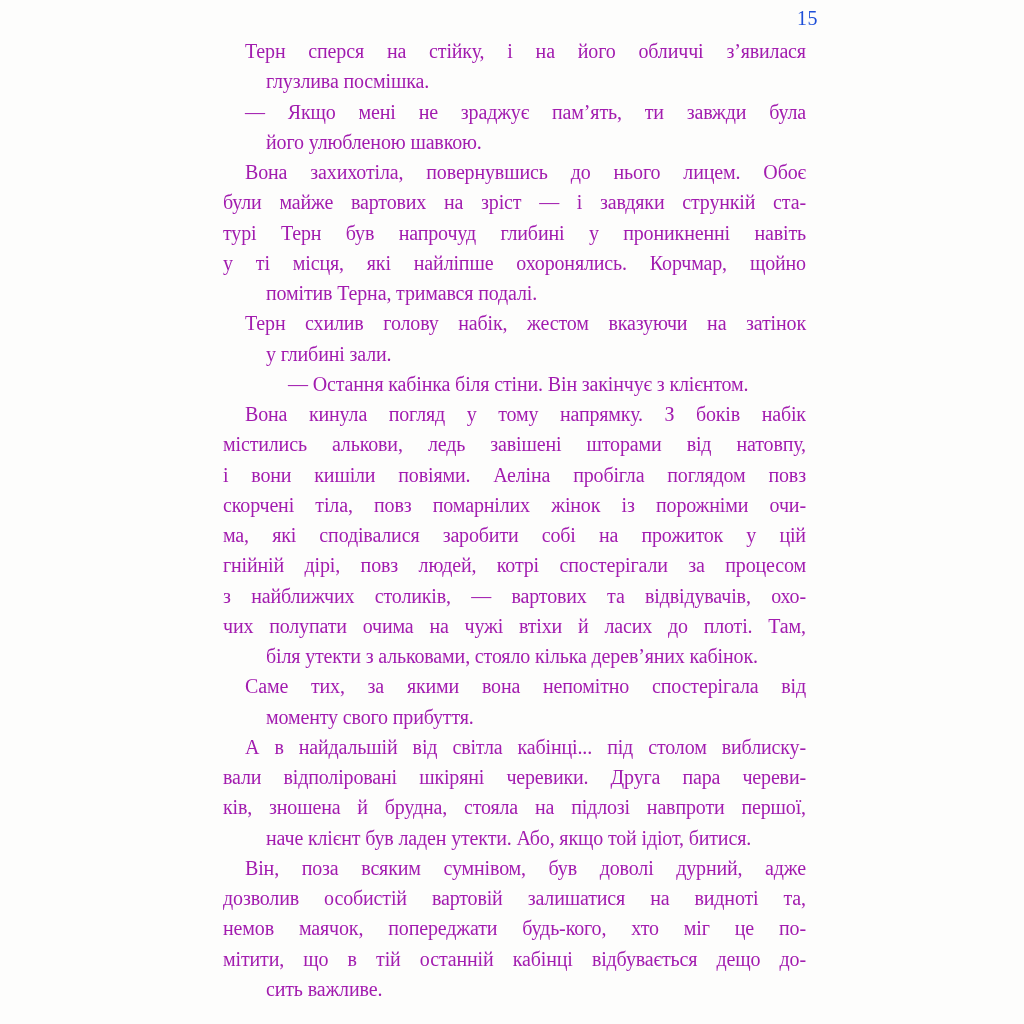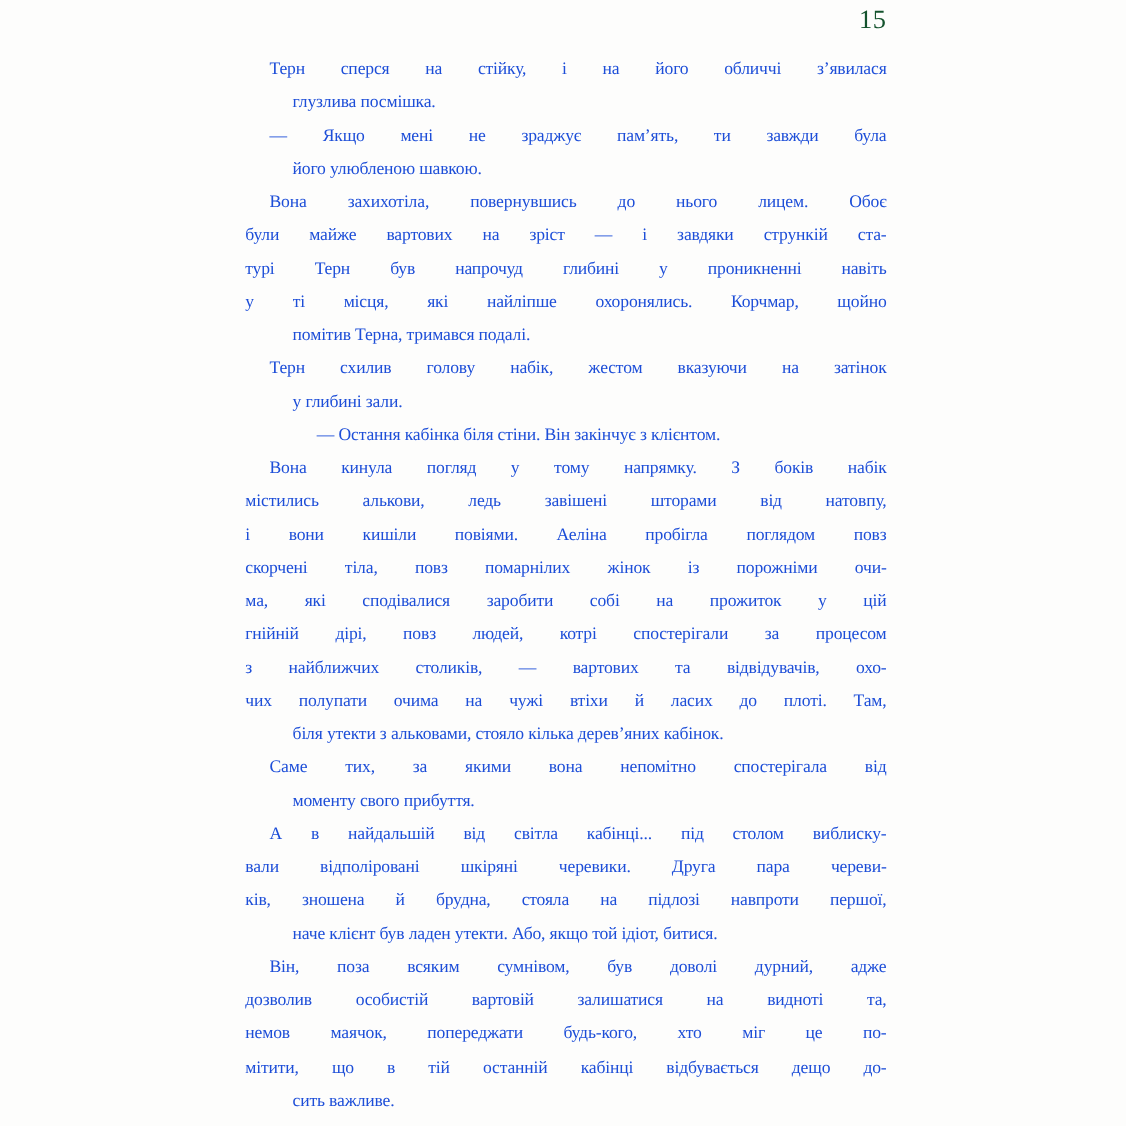--- a/index.html
+++ b/index.html
@@ -15,34 +15,34 @@
     overflow: hidden;
   }
   .page {
     position: absolute;
     inset: 0;
     background: #fdfdfc;
   }
   .page-number {
     position: absolute;
     top: 5px;
-    right: 218px;
-    font-size: 24px;
+    right: 206px;
+    font-size: 20px;
     line-height: 26px;
-    color: #14532d;
+    color: #1d4ed8;
     letter-spacing: 0.5px;
   }
   .text-block {
     position: absolute;
     left: 223px;
-    top: 48px;
+    top: 36px;
     width: 583px;
-    font-size: 16px;
+    font-size: 20px;
     line-height: 30.25px;
-    color: #1d4ed8;
+    color: #a21caf;
     letter-spacing: -0.15px;
   }
   .para {
     margin: 0;
     padding: 0;
   }
   .line {
     height: 30.25px;
     overflow: visible;
   }

